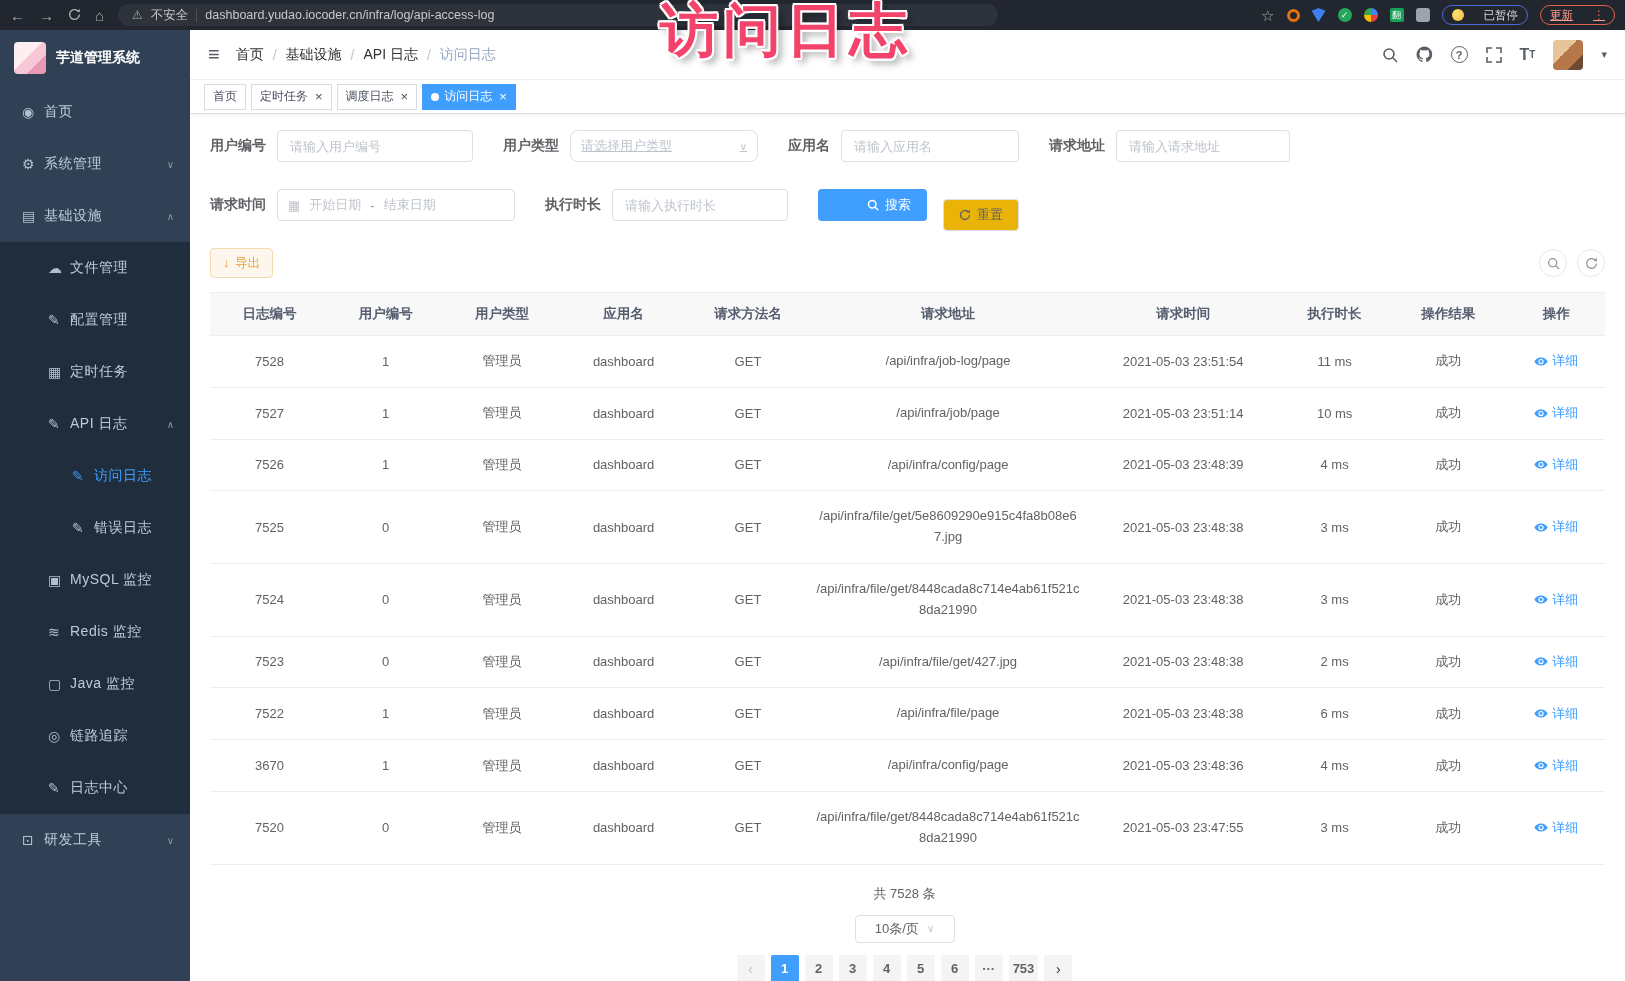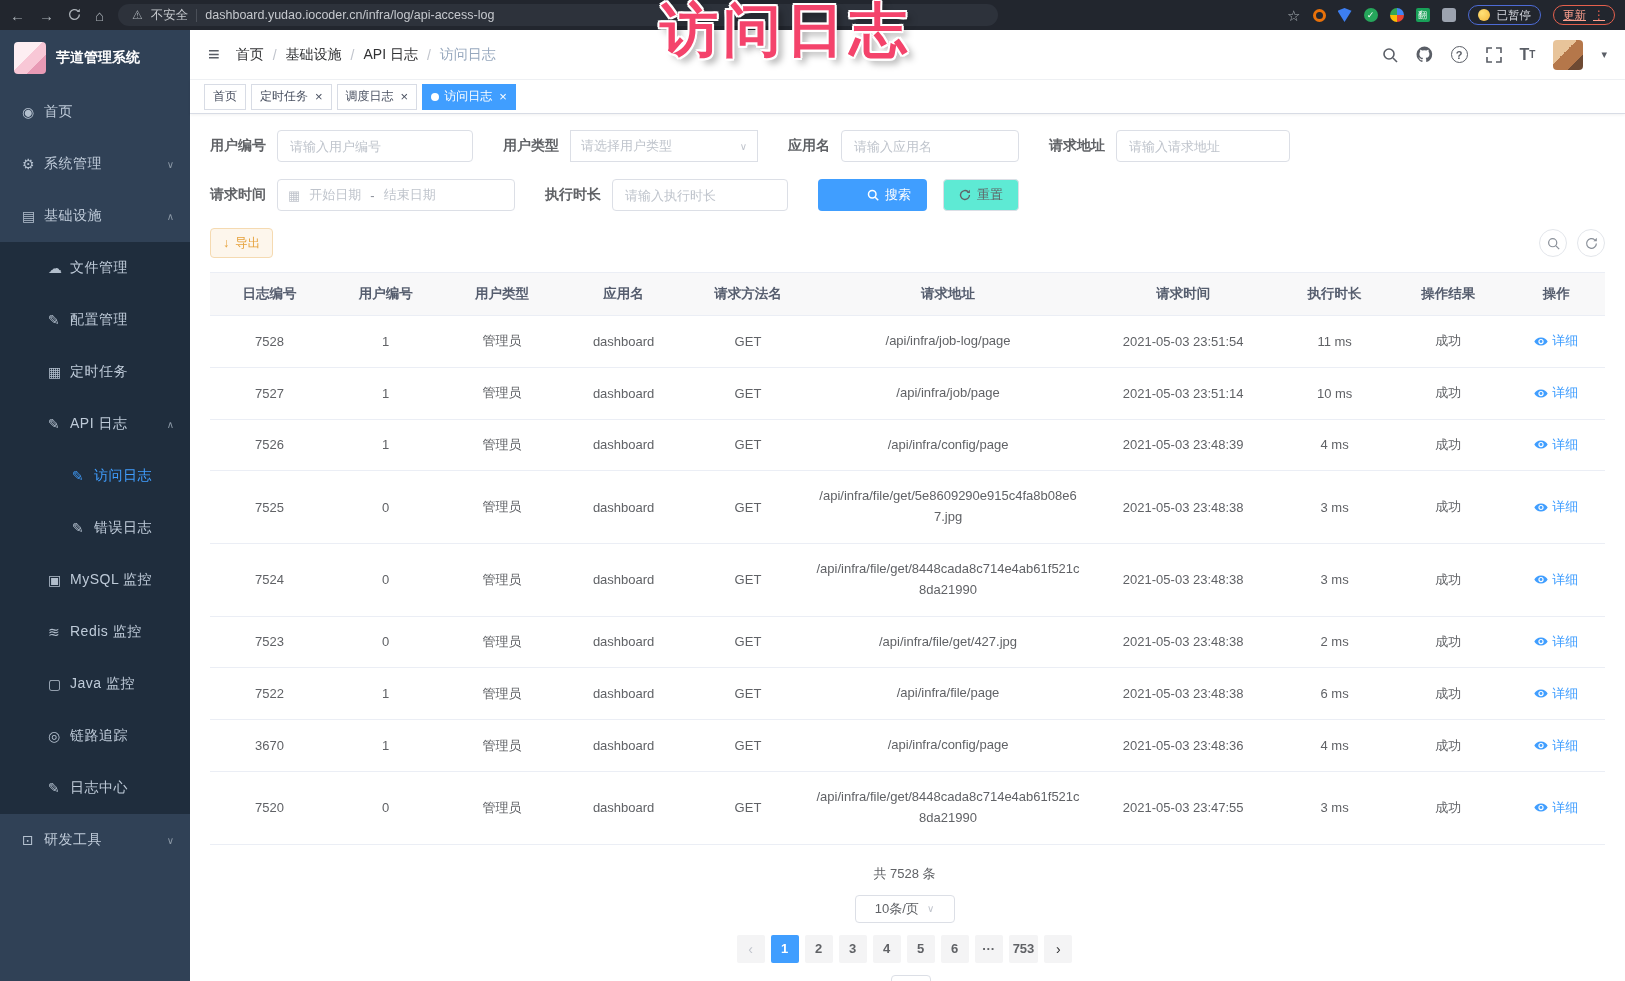--- a/index.html
+++ b/index.html
@@ -7,21 +7,21 @@
   .screen { position:relative; width:1625px; height:981px; overflow:hidden; }
 
   
   .chrome { height:30px; background:#22262e; display:flex; align-items:center; padding:0 10px; gap:14px; }
   .chrome .nav-ic { color:#aab0b6; font-size:15px; line-height:1; cursor:pointer; }
   .urlbar { flex:0 0 880px; height:22px; background:#2d323b; border-radius:11px; display:flex; align-items:center; padding:0 14px; gap:8px; color:#c6c9ce; font-size:12.5px; }
   .urlbar .warn { color:#aab0b6; font-size:12px; }
   .urlbar .div { width:1px; height:13px; background:#4a4f58; }
   .chrome-right { margin-left:auto; display:flex; align-items:center; gap:12px; }
   .ext-ic { width:14px; height:14px; border-radius:3px; }
-  .pill { height:20px; border-radius:10px; display:flex; align-items:center; gap:7px; padding:0 9px; font-size:11.5px; }
+  .pill { height:20px; border-radius:10px; display:flex; align-items:center; gap:20px; padding:0 9px; font-size:11.5px; }
   .pill.paused { border:1.5px solid #4d6bd6; color:#d6d9e0; }
   .pill.update { border:1.5px solid #e5604d; color:#ffa08e;text-decoration:underline; }
   .emoji-dot { width:12px; height:12px; border-radius:50%; background:radial-gradient(circle at 35% 35%, #ffe177, #f5b73d); }
   .vdots { color:#e5604d; font-size:12px; }
 
   
   .app { display:flex; height:951px; }
   .sidebar { width:190px; background:#304156; color:#bfcbd9; flex-shrink:0; display:flex; flex-direction:column; }
   .logo-row { height:56px; display:flex; align-items:center; gap:10px; padding:0 14px; }
   .logo-img { width:32px; height:32px; border-radius:4px; background:linear-gradient(135deg,#fdeef2 0 45%,#f8c7d6 45% 70%,#e89ab5 70%); }
@@ -61,28 +61,28 @@
   .tag-dot { width:8px; height:8px; border-radius:50%; background:#fff; }
   .tag-close { font-size:13px; line-height:1; margin-left:2px; }
 
   
   .content { flex:1; padding:16px 20px; overflow:hidden; }
   .filter-row { display:flex; align-items:center; margin-bottom:17px; }
   .f-item { display:flex; align-items:center; margin-right:30px; }
   .f-label { font-size:14px; color:#606266; font-weight:600; padding-right:11px; white-space:nowrap; }
   .inp { height:32px; border:1px solid #dcdfe6; border-radius:4px; padding:0 12px; font-size:13px; color:#606266; background:#fff; font-family:inherit; }
   .inp::placeholder { color:#bfc4cc; }
-  .sel { height:32px; border:1px solid #dcdfe6; border-radius:0; padding:8px 10px; display:flex; align-items:center; justify-content:space-between; color:#bfc4cc; font-size:13px; background:#fff; cursor:pointer; }
+  .sel { height:32px; border:1px solid #dcdfe6; border-radius:8px; padding:8px 10px; display:flex; align-items:center; justify-content:space-between; color:#bfc4cc; font-size:13px; background:#fff; cursor:pointer;text-decoration:underline; }
   .sel .arrow { color:#c0c4cc; font-size:10px; }
   .range { height:32px; border:1px solid #dcdfe6; border-radius:4px; display:flex; align-items:center; gap:9px; padding:0 10px; font-size:13px; color:#bfc4cc; background:#fff; }
   .range .cal { color:#c0c4cc; font-size:13px; }
   .range .sep { color:#8a9099; }
   .btn { height:32px; border-radius:4px; font-size:13px; display:inline-flex; align-items:center; gap:6px; padding:0 15px; cursor:pointer; border:1px solid transparent; font-family:inherit; }
   .btn.primary { background:#409eff; color:#fff;padding-left:48px; }
-  .btn.plain { background:#5eead4; border-color:#dcdfe6; color:#606266; }
+  .btn.plain { background:#eab308; border-color:#dcdfe6; color:#606266;margin-top:20px; }
   .btn.warning { background:#fdf6ec; border-color:#f5dab1; color:#e6a23c; height:30px; font-size:12.5px; padding:0 12px; }
 
   .toolbar-row { display:flex; align-items:center; margin-bottom:14px; }
   .toolbar-right { margin-left:auto; display:flex; gap:10px; }
   .circle-btn { width:28px; height:28px; border-radius:50%; border:1px solid #e3e6eb; background:#fff; display:flex; align-items:center; justify-content:center; cursor:pointer; }
 
   
   table.log { width:100%; border-collapse:collapse; table-layout:fixed; border-top:1px solid #ebeef5; }
   table.log th { background:#f8f8f9; color:#555d6e; font-size:13.5px; font-weight:700; padding:12px 6px; border-bottom:1px solid #ebeef5; text-align:center; }
   table.log td { font-size:13px; color:#606266; text-align:center; padding:15px 6px; border-bottom:1px solid #ebeef5; }

